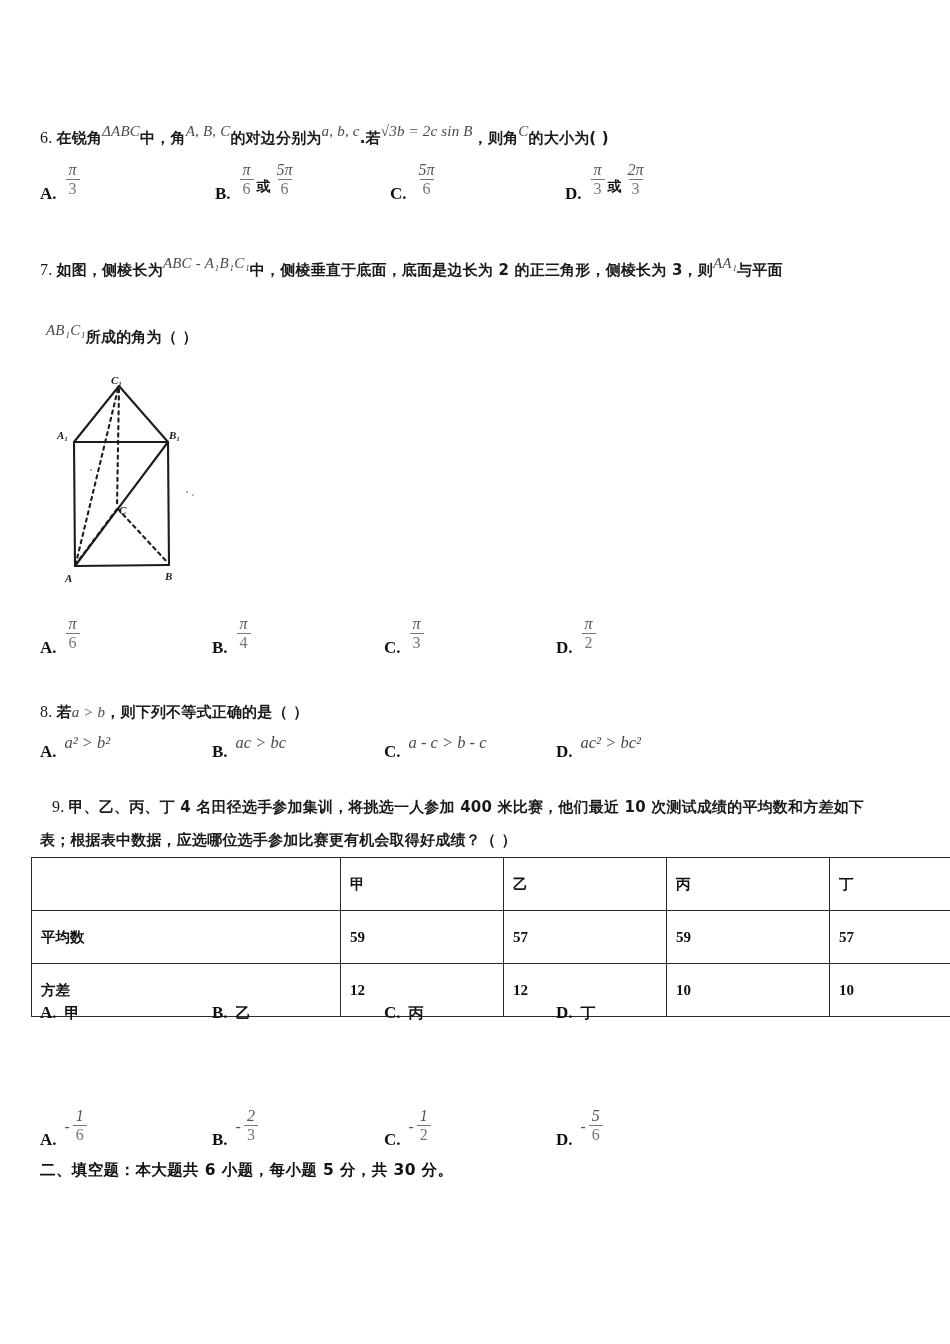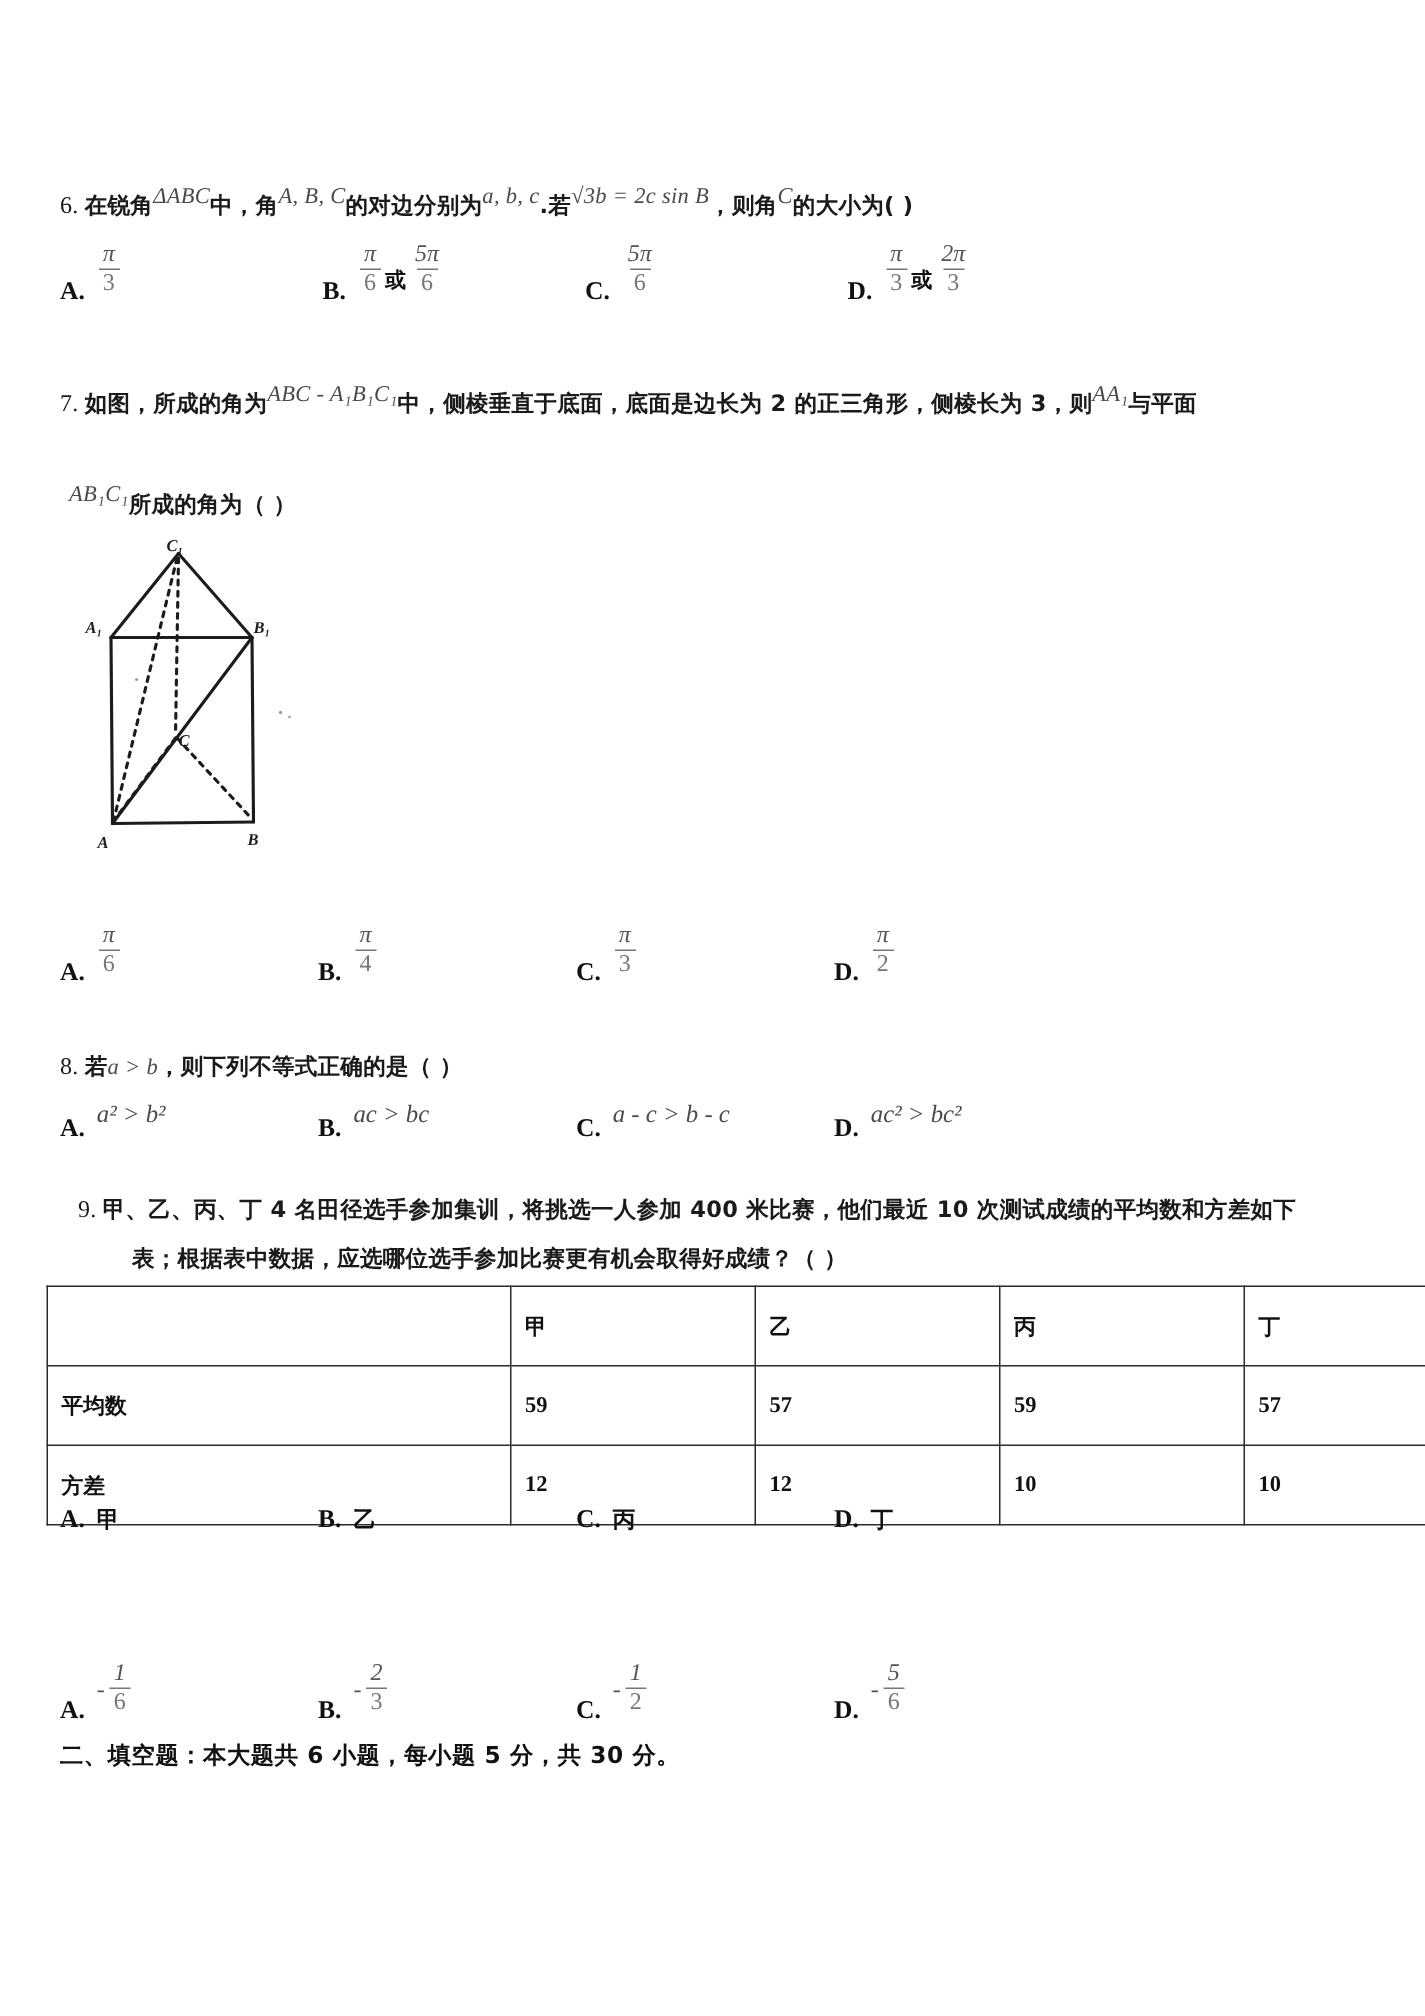--- a/index.html
+++ b/index.html
@@ -130,21 +130,21 @@
     margin-right: 2px;
     position: relative;
     top: -5px;
     font-size: 16px;
   }
 
   
   .figure {
     position: absolute;
     left: 45px;
-    top: 356px;
+    top: 373px;
     width: 190px;
     height: 215px;
   }
 
   
   .datatable {
     position: absolute;
     left: 31px;
     top: 857px;
     width: 868px;
@@ -235,21 +235,21 @@
         <span class="frac">
             <span class="num">2π</span>
             <span class="den">3</span>
           </span>
       </span>
     </div>
   </div>
 
   <div class="qline" style="left:40px; top:258px;">
     <span class="qnum">7.</span>
-    <span class="cjk">如图，所成的角为</span><span class="mathi sup-math">ABC - A₁B₁C₁</span><span class="cjk">中，侧棱垂直于底面，底面是边长为 2 的正三角形，侧棱长为 3，则</span><span class="mathi sup-math">AA₁</span><span class="cjk">与平面</span>
+    <span class="cjk">如图，侧棱长为</span><span class="mathi sup-math">ABC - A₁B₁C₁</span><span class="cjk">中，侧棱垂直于底面，底面是边长为 2 的正三角形，侧棱长为 3，则</span><span class="mathi sup-math">AA₁</span><span class="cjk">与平面</span>
   </div>
   <div class="qline" style="left:46px; top:325px;">
     <span class="mathi sup-math">AB₁C₁</span><span class="cjk">所成的角为（  ）</span>
   </div>
 
   <div class="figure">
     <svg width="190" height="215" viewBox="0 0 190 215">
 
       <g stroke="#1c1c1c" fill="none" stroke-width="2.1" stroke-linecap="round">
 
@@ -355,21 +355,21 @@
     <div class="opt" style="align-items:flex-start;">
       <span class="optlabel" style="padding-top:10px;">D.</span>
       <span class="optbody">ac² &gt; bc²</span>
     </div>
   </div>
 
   <div class="qline" style="left:40px; top:795px;margin-left:12px;">
     <span class="qnum">9.</span>
     <span class="cjk">甲、乙、丙、丁 4 名田径选手参加集训，将挑选一人参加 400 米比赛，他们最近 10 次测试成绩的平均数和方差如下</span>
   </div>
-  <div class="qline" style="left:40px; top:828px;margin-left:48px;">
+  <div class="qline" style="left:40px; top:828px;">
     <span class="cjk">表；根据表中数据，应选哪位选手参加比赛更有机会取得好成绩？（  ）</span>
   </div>
 
   <table class="datatable">
     <tbody>
       <tr>
         <td class="col-head"></td>
         <td class="col-d">甲</td>
         <td class="col-d">乙</td>
         <td class="col-d">丙</td>

